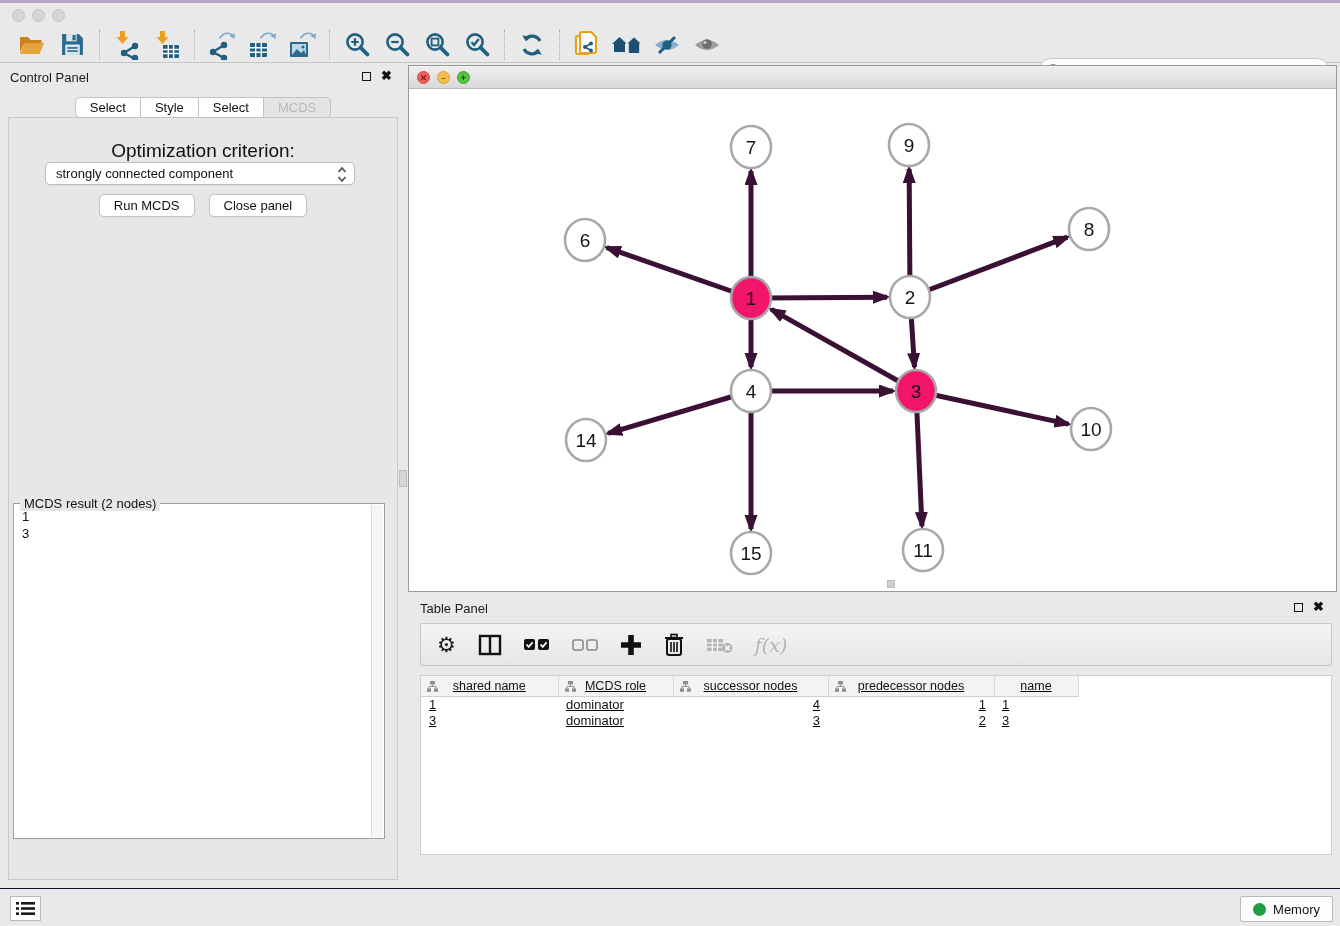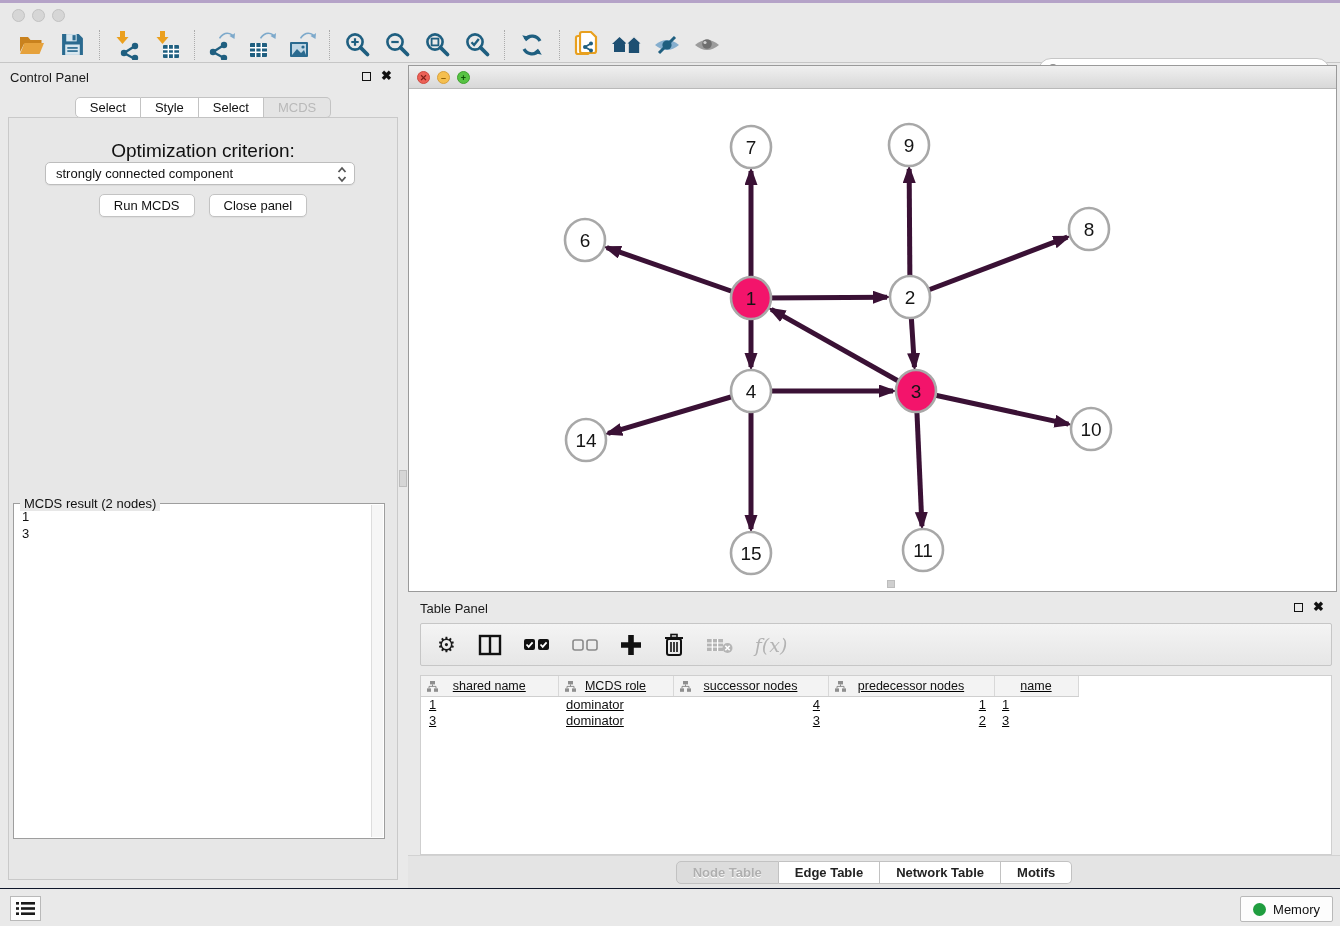--- a/index.html
+++ b/index.html
@@ -452,28 +452,20 @@
             <td>3</td>
             <td>dominator</td>
             <td class="ra">3</td>
             <td class="ra">2</td>
             <td>3</td>
           </tr>
         </tbody>
       </table>
     </div>
 
-    <div class="tp-tabs-strip">
-      <div class="seg">
-        <span class="seg-tab dim">Node Table</span>
-        <span class="seg-tab">Edge Table</span>
-        <span class="seg-tab">Network Table</span>
-        <span class="seg-tab">Motifs</span>
-      </div>
-    </div>
   </div>
 
   <div class="statusbar">
     <span class="list-btn">
       <svg width="19" height="15" viewBox="0 0 19 15">
         <g fill="#1A1A1A">
           <rect x="0" y="1" width="3" height="2.6"></rect>
             <rect x="5" y="1" width="14" height="2.6"></rect>
           <rect x="0" y="6.2" width="3" height="2.6"></rect>
             <rect x="5" y="6.2" width="14" height="2.6"></rect>

